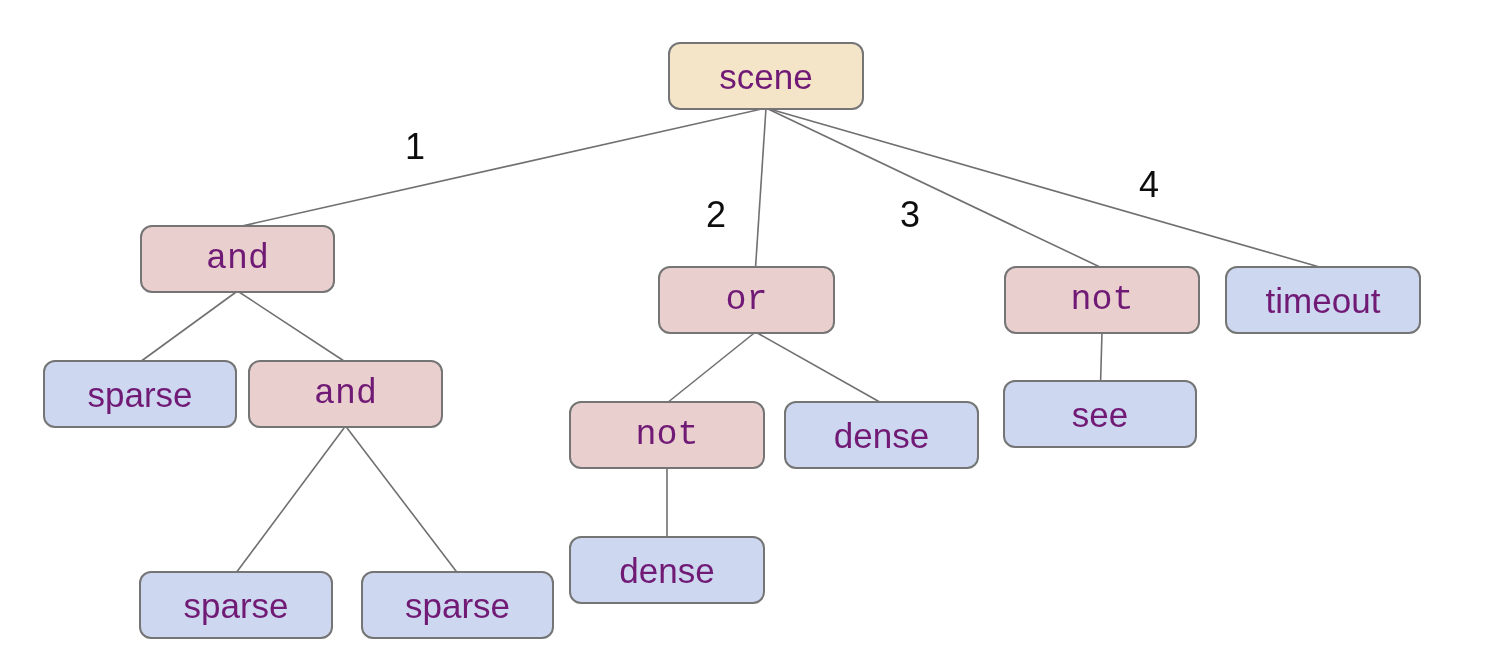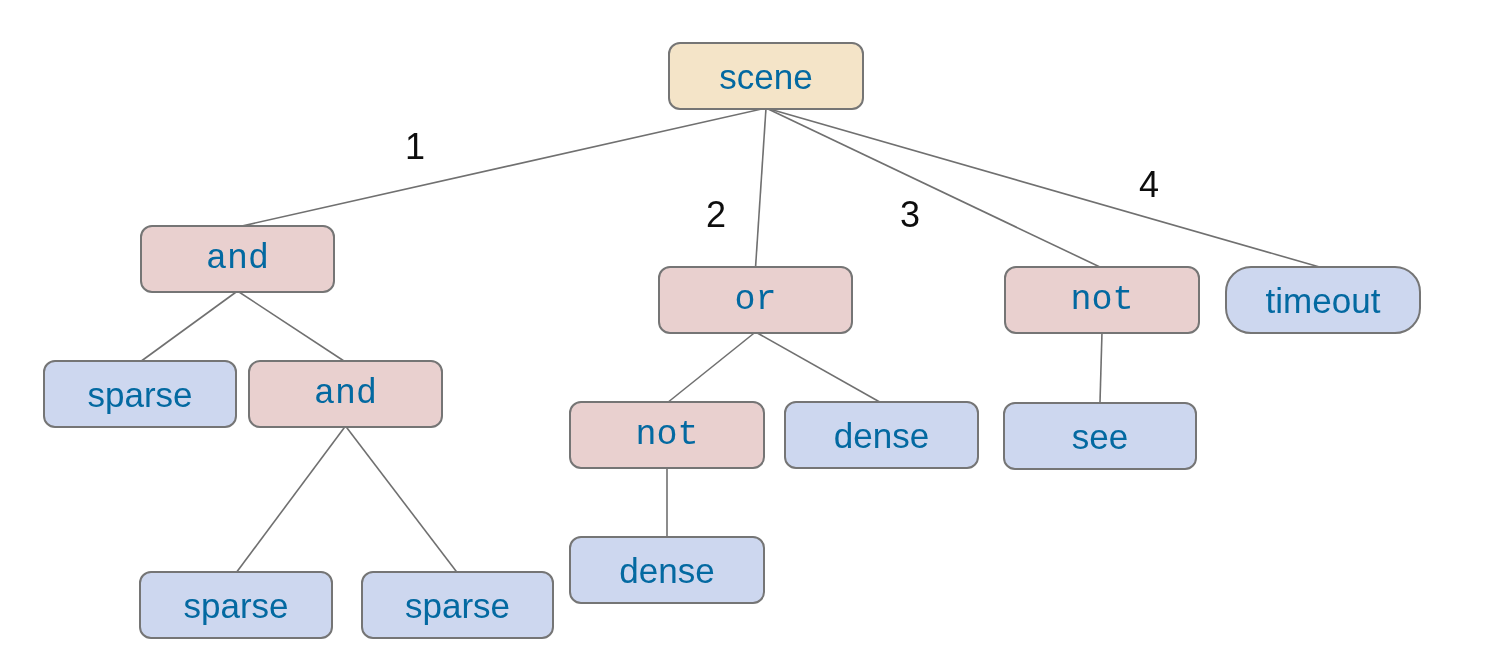--- a/index.html
+++ b/index.html
@@ -25,21 +25,21 @@
   .node {
     position: absolute;
     box-sizing: border-box;
     border: 2px solid #757575;
     border-radius: 12px;
     display: flex;
     align-items: center;
     justify-content: center;
     font-size: 35px;
     line-height: 1;
-    color: #0369a1;
+    color: #701a75;
   }
   .node--root     { background: #f4e4c8; }
   .node--operator { background: #e9d0cf; font-family: Liberation Mono, monospace; }
   .node--leaf     { background: #cdd7ef; }
   .edge-label {
     position: absolute;
     transform: translate(-50%, -50%);
     font-size: 36px;
     color: #0d0d0d;
     line-height: 1;
@@ -67,42 +67,42 @@
 <div class="edge-label" style="left: 415px; top: 147px;">1</div>
     <div class="edge-label" style="left: 716px; top: 215px;">2</div>
     <div class="edge-label" style="left: 910px; top: 215px;">3</div>
     <div class="edge-label" style="left: 1149px; top: 185px;">4</div>
     <div class="node node--root" style="left: 668px; top: 42px; width: 196px; height: 68px;">
       <span>scene</span>
     </div>
     <div class="node node--operator" style="left: 140px; top: 225px; width: 195px; height: 68px;">
       <span>and</span>
     </div>
-    <div class="node node--operator" style="left: 658px; top: 266px; width: 195px; height: 68px;">
+    <div class="node node--operator" style="left: 658px; top: 266px; width: 177px; height: 68px;">
       <span>or</span>
     </div>
     <div class="node node--operator" style="left: 1004px; top: 266px; width: 196px; height: 68px;">
       <span>not</span>
     </div>
-    <div class="node node--leaf" style="left: 1225px; top: 266px; width: 196px; height: 68px; border-radius: 26px;">
+    <div class="node node--leaf" style="left: 1225px; top: 266px; width: 196px; height: 68px;">
       <span>timeout</span>
     </div>
     <div class="node node--leaf" style="left: 43px; top: 360px; width: 194px; height: 68px;">
       <span>sparse</span>
     </div>
     <div class="node node--operator" style="left: 248px; top: 360px; width: 195px; height: 68px;">
       <span>and</span>
     </div>
     <div class="node node--operator" style="left: 569px; top: 401px; width: 196px; height: 68px;">
       <span>not</span>
     </div>
     <div class="node node--leaf" style="left: 784px; top: 401px; width: 195px; height: 68px;">
       <span>dense</span>
     </div>
-    <div class="node node--leaf" style="left: 1003px; top: 402px; width: 194px; height: 68px;">
+    <div class="node node--leaf" style="left: 1003px; top: 380px; width: 194px; height: 68px;">
       <span>see</span>
     </div>
     <div class="node node--leaf" style="left: 569px; top: 536px; width: 196px; height: 68px;">
       <span>dense</span>
     </div>
     <div class="node node--leaf" style="left: 139px; top: 571px; width: 194px; height: 68px;">
       <span>sparse</span>
     </div>
     <div class="node node--leaf" style="left: 361px; top: 571px; width: 193px; height: 68px;">
       <span>sparse</span>

